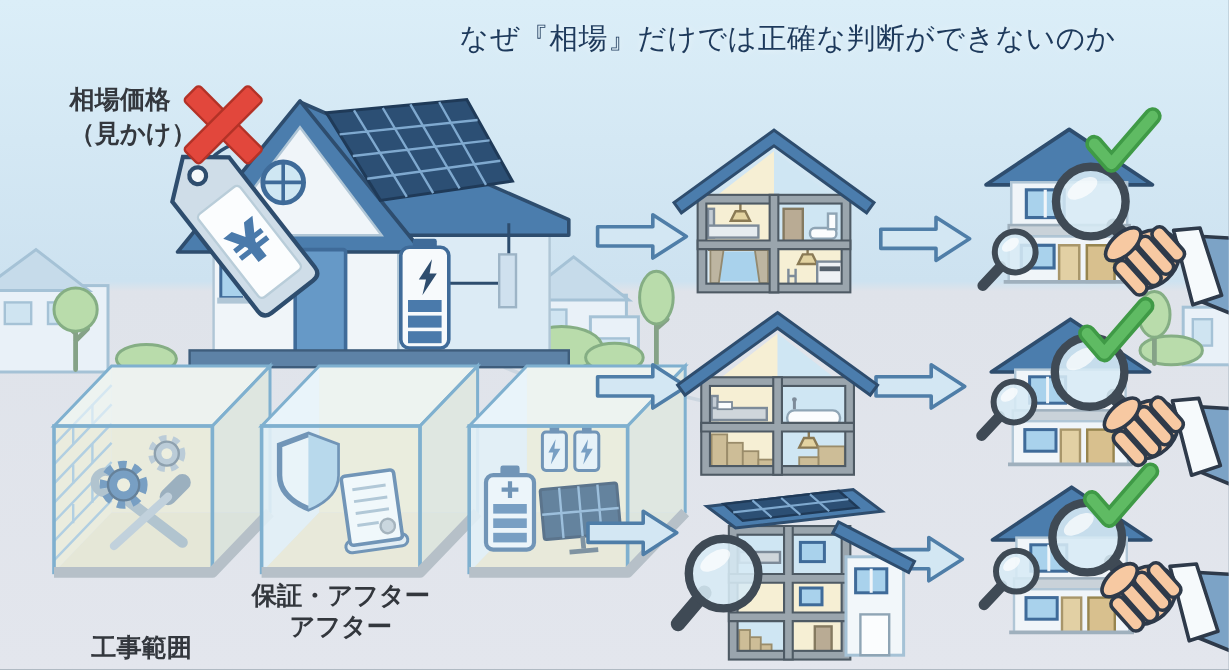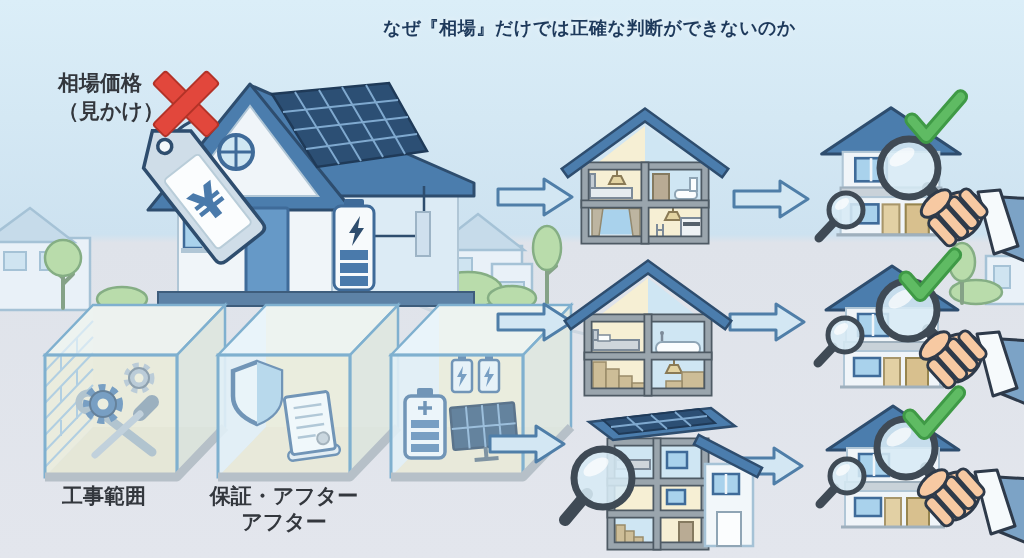--- a/index.html
+++ b/index.html
@@ -4,21 +4,21 @@
 <style>
   html,body{margin:0;padding:0;background:#9aa7b2;}
   .scene{
     position:relative;width:1024px;height:558px;overflow:hidden;
     font-family:"DejaVu Sans","Liberation Sans",sans-serif;
     background:linear-gradient(180deg,var(--sky_top) 0%,var(--sky_bottom) 42%,#dfe3ea 43.5%,var(--ground) 100%);
   }
   .scene svg{position:absolute;left:0;top:0;}
   .title{
     position:absolute;left:383px;top:16px;width:600px;
-    font-size:18px;font-weight:700;color:var(--title_text);
+    font-size:24px;font-weight:400;color:var(--title_text);
     letter-spacing:.5px;text-shadow:0 0 6px rgba(255,255,255,.55);white-space:nowrap;
   }
   .tag-caption{
     position:absolute;left:58px;top:70px;font-size:21px;font-weight:700;
     color:var(--label_text);line-height:1.32;
   }
   .factor-label{
     position:absolute;top:484px;font-size:21px;font-weight:700;color:var(--label_text);
     text-align:center;line-height:1.22;
   }
@@ -429,21 +429,21 @@
   </g>
 </svg>
 
   <div class="title">なぜ『相場』だけでは正確な判断ができないのか</div>
 
   <div class="tag-caption">
     <span style="display:block">相場価格</span>
     <span style="display:block">（見かけ）</span>
   </div>
 
-  <div class="factor-label" style="left:34px;width:140px;">
+  <div class="factor-label" style="left:48px;width:140px;margin-top:44px;">
     <span>工事範囲</span>
     <span></span>
   </div>
   <div class="factor-label" style="left:198px;width:172px;">
     <span>保証・アフター</span>
     <span>アフター</span>
   </div>
 </div>
 
 </body></html>

